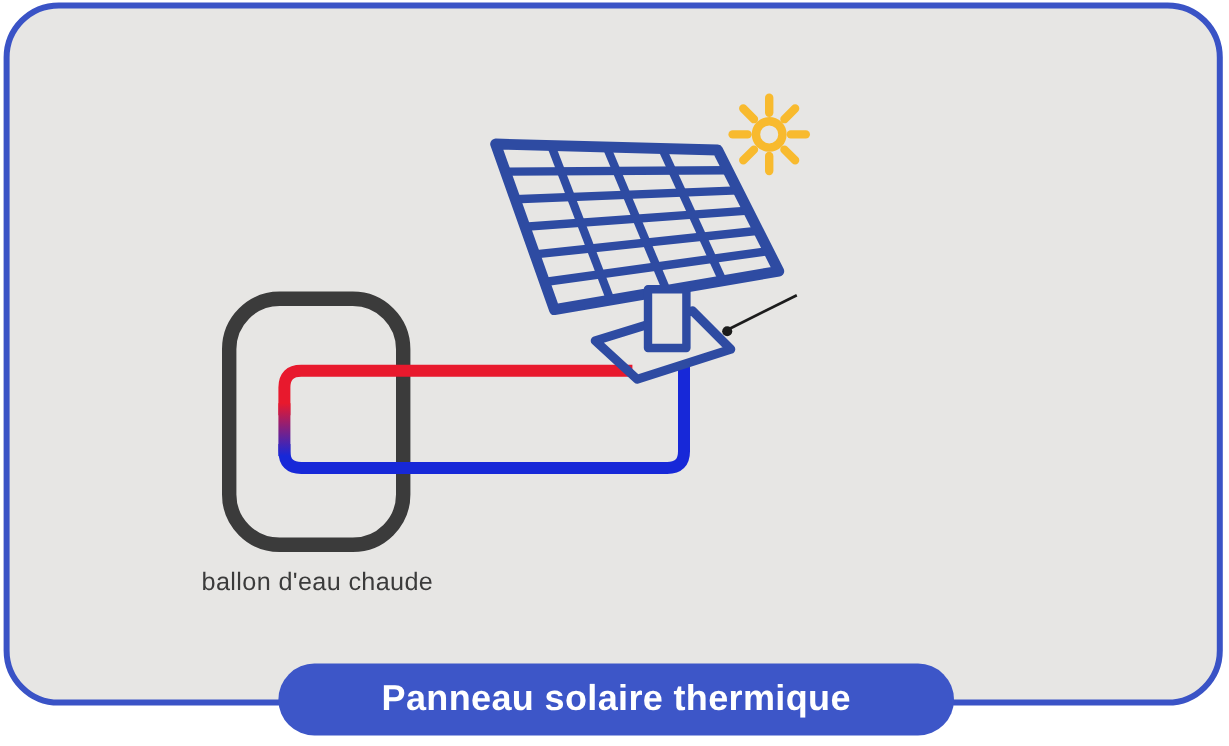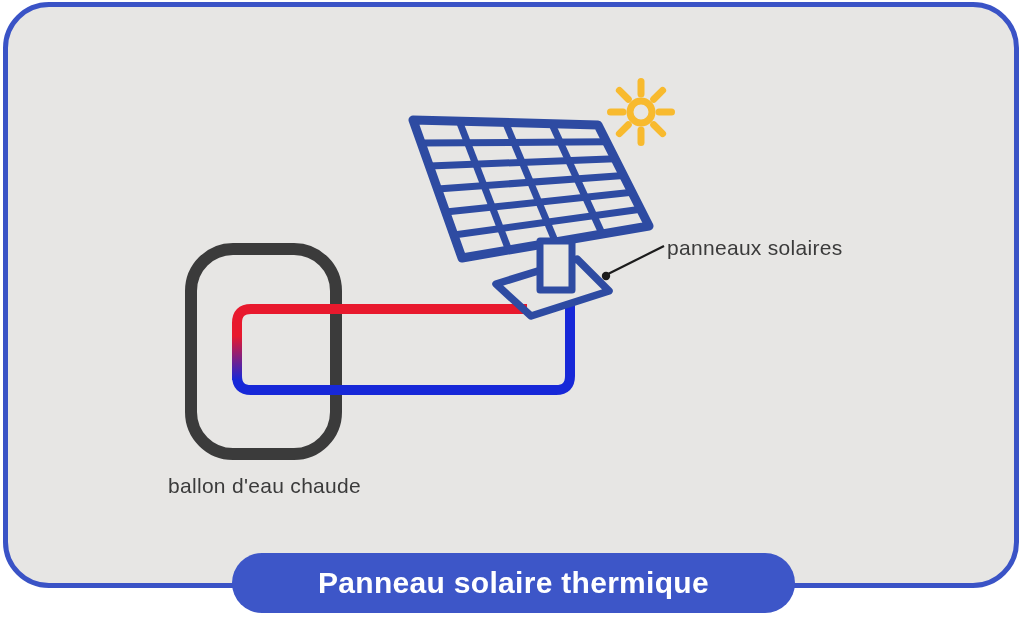--- a/index.html
+++ b/index.html
@@ -80,20 +80,19 @@
         <line x1="641.0" y1="94.0" x2="641.0" y2="81.5" stroke-width="7"></line>
         <line x1="653.7" y1="99.3" x2="662.6" y2="90.4" stroke-width="7"></line>
       </g>
 
     <g>
       <line x1="664" y1="246" x2="608" y2="274" stroke="var(--pointer-line)" stroke-width="2.2"></line>
       <circle cx="606" cy="276" r="4.2" fill="var(--pointer-line)"></circle>
     </g>
   </svg>
 
-  <div class="lbl" id="lbl-panneaux">panneaux solaires</div>
   <div class="lbl" id="lbl-ballon">ballon d'eau chaude</div>
 
   <div class="title-bar">
     <span>Panneau solaire thermique</span>
   </div>
 
 </div>
 
 </body></html>

